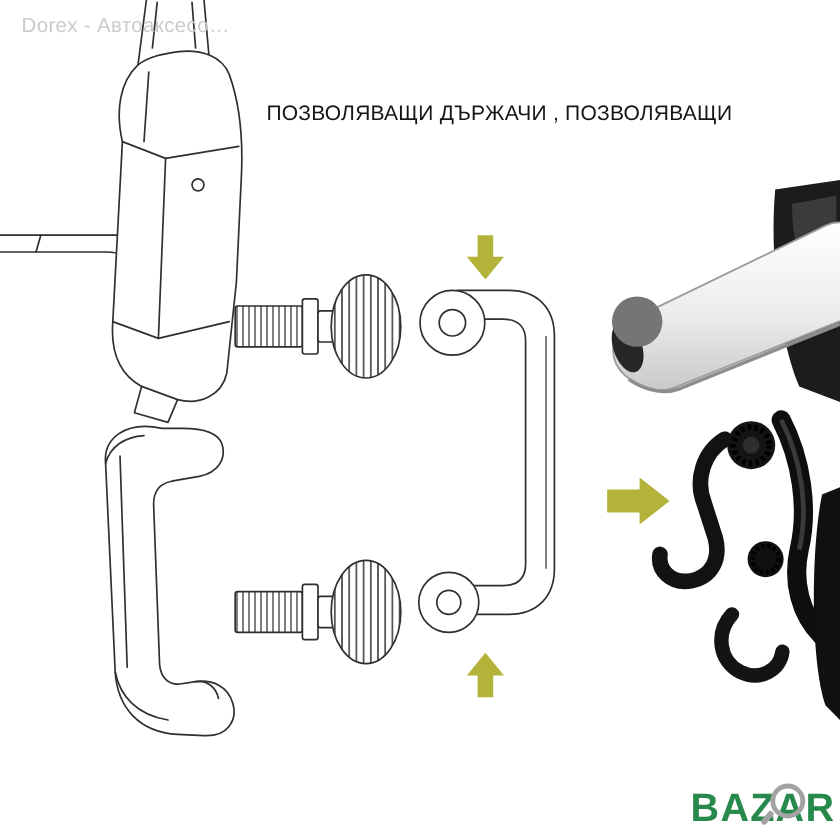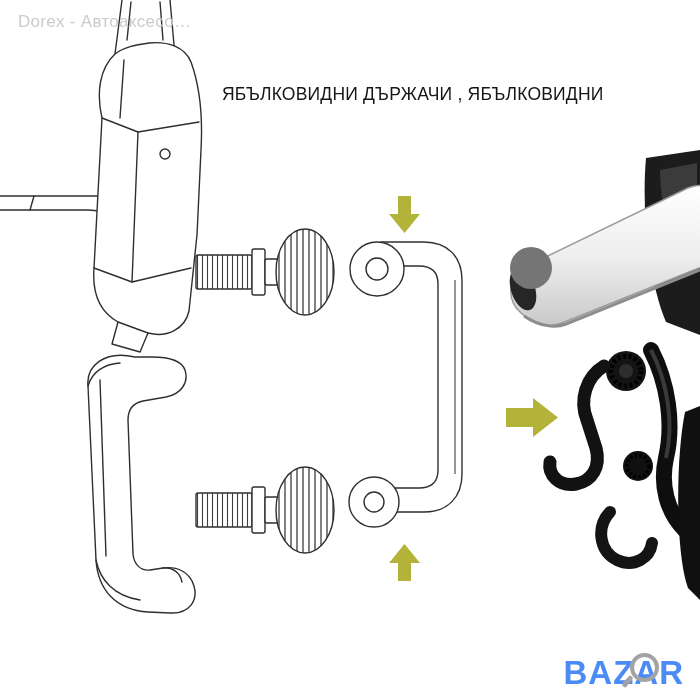--- a/index.html
+++ b/index.html
@@ -11,22 +11,22 @@
   .watermark-top{
     position:absolute;left:18px;top:12px;font-size:17px;color:#cbcbcb;
     letter-spacing:.3px;white-space:nowrap;
   }
   .caption{
     position:absolute;left:222px;top:80px;font-size:17.5px;font-weight:500;
     color:#161616;line-height:29px;letter-spacing:.2px;white-space:nowrap;
   }
   .caption sup{font-size:11px;}
   .logo{
-    position:absolute;right:16px;bottom:8px;font-size:33px;font-weight:800;
-    color:#3b82f6;letter-spacing:1px;opacity:.92;white-space:nowrap;
+    position:absolute;right:4px;bottom:8px;font-size:33px;font-weight:800;
+    color:#15803d;letter-spacing:1px;opacity:.92;white-space:nowrap;
   }
   .logo-a{position:relative;display:inline-block;}
   .ring{
     position:absolute;left:-4px;top:-1px;width:21px;height:21px;
     border:4.5px solid #9c9c9c;border-radius:50%;box-sizing:content-box;
   }
   .ring-handle{
     position:absolute;left:-9px;top:21px;width:5px;height:13px;
     background:#9c9c9c;transform:rotate(40deg);border-radius:2px;
   }
@@ -120,18 +120,18 @@
       <circle cx="638" cy="466" r="15" fill="#101010"></circle>
       <circle cx="638" cy="466" r="11" fill="none" stroke="#000000" stroke-width="4" stroke-dasharray="2.6 2.2"></circle>
       <path d="M610,512 C596,527 599,551 617,560 C634,568 650,558 652,543" stroke="#141414" stroke-width="12" fill="none" stroke-linecap="round"></path>
       <path fill="#101010" d="M685,412 L700,406 L700,600 L688,588 C676,556 675,462 685,412 Z"></path>
     </g>
   </svg>
 
   <div class="watermark-top">Dorex - Автоаксесо…</div>
 
   <div class="caption">
-    <div>ЯБЪЛКОВИДНИ ДЪРЖАЧИ , ЯБЪЛКОВИДНИ</div>
+    <div>ПОЗВОЛЯВАЩИ ДЪРЖАЧИ , ПОЗВОЛЯВАЩИ</div>
   </div>
 
   <div class="logo"><span>BAZ</span><span class="logo-a"><span>A</span><span class="ring"></span><span class="ring-handle"></span></span><span>R</span></div>
 
 </div>
 
 </body></html>

